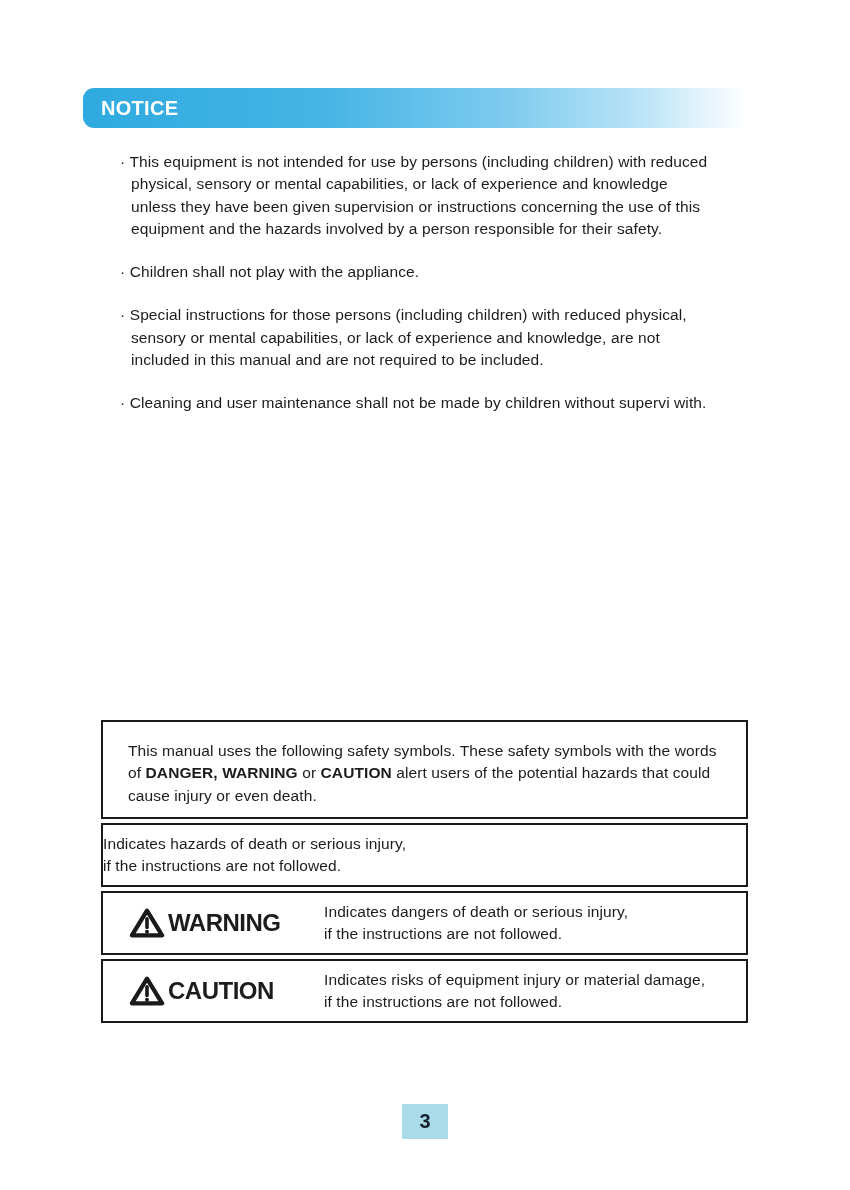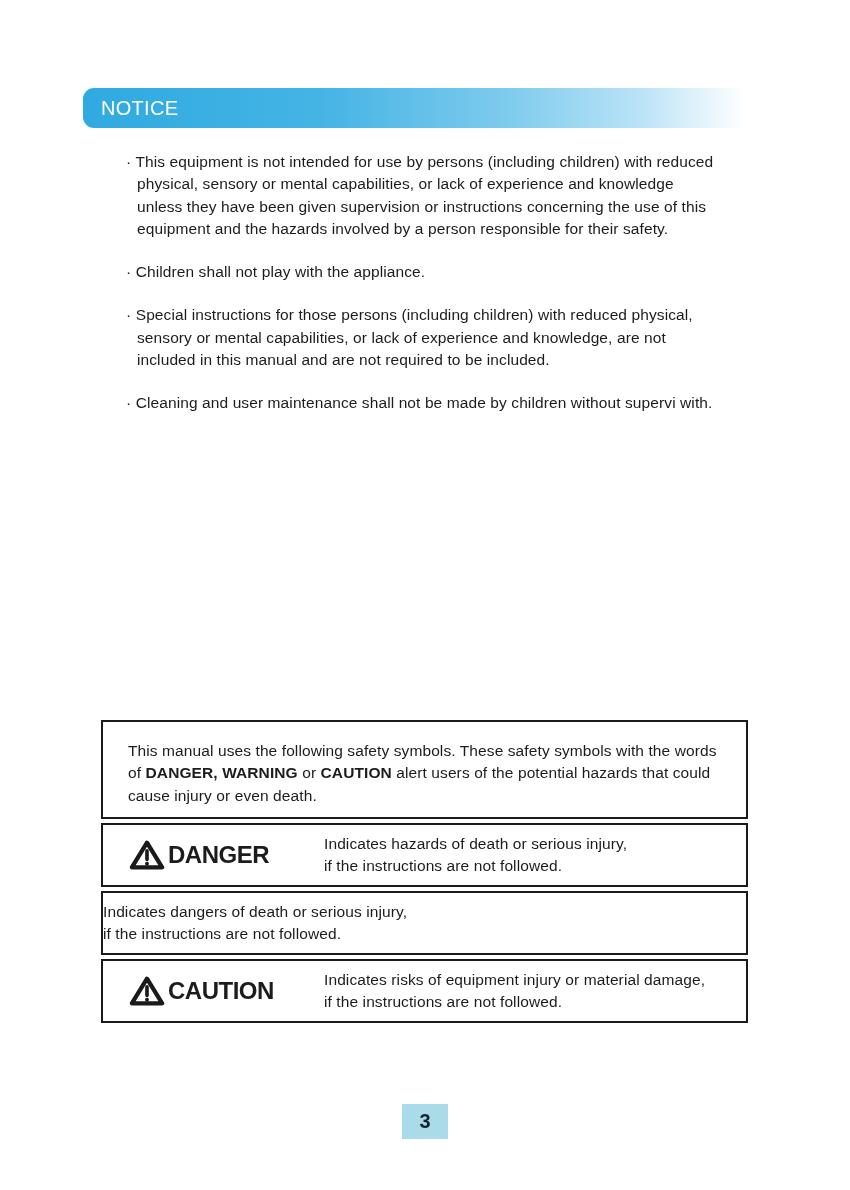--- a/index.html
+++ b/index.html
@@ -28,28 +28,28 @@
     background: linear-gradient(to right,
       #2FAAE0 0%, #45B4E5 35%, #7ECBEE 62%, #BCE4F7 82%, #ffffff 97%);
     display: flex;
     align-items: center;
     box-sizing: border-box;
     padding-left: 18px;
   }
   .notice-label {
     color: #ffffff;
     font-size: 20px;
-    font-weight: normal;
+    font-weight: bold;
     letter-spacing: 0.3px;
   }
 
   
   .bullet-list {
     position: absolute;
-    left: 126px;
+    left: 120px;
     top: 151px;
     width: 592px;
   }
   .bullet-item {
     font-size: 15.5px;
     line-height: 22.3px;
     padding-left: 11px;
     text-indent: -11px;
     margin-bottom: 21px;
     letter-spacing: 0.1px;
@@ -140,40 +140,40 @@
     <div class="bullet-item"><span class="bullet-marker">·</span> <span>This equipment is not intended for use by persons (including children) with reduced physical, sensory or mental capabilities, or lack of experience and knowledge unless they have been given supervision or instructions concerning the use of this equipment and the hazards involved by a person responsible for their safety.</span></div>
     <div class="bullet-item"><span class="bullet-marker">·</span> <span>Children shall not play with the appliance.</span></div>
     <div class="bullet-item"><span class="bullet-marker">·</span> <span>Special instructions for those persons (including children) with reduced physical, sensory or mental capabilities, or lack of experience and knowledge, are not included in this manual and are not required to be included.</span></div>
     <div class="bullet-item"><span class="bullet-marker">·</span> <span>Cleaning and user maintenance shall not be made by children without supervi with.</span></div>
   </div>
 
   <div class="safety-table">
 
     <div class="t-box t-intro">
       <span>This manual uses the following safety symbols. These safety symbols with the words of </span><b>DANGER, WARNING</b><span> or </span><b>CAUTION</b><span> alert users of the potential hazards that could cause injury or even death.</span>
+    </div>
+
+    <div class="t-box t-row">
+      <div class="t-desc">
+        <div>Indicates hazards of death or serious injury,</div>
+        <div>if the instructions are not followed.</div>
+      </div>
     </div>
 
     <div class="t-box t-row">
       <div class="t-label-cell">
         <span class="t-icon">
           <svg viewBox="0 0 44 38">
               <path d="M22 4 L40.5 34 L3.5 34 Z" fill="none" stroke="#1a1a1a" stroke-width="5.2" stroke-linejoin="round"></path>
               <line x1="22" y1="14" x2="22" y2="24.5" stroke="#1a1a1a" stroke-width="4.4" stroke-linecap="round"></line>
               <circle cx="22" cy="29.6" r="2.4" fill="#1a1a1a"></circle>
             </svg>
         </span>
-        <span class="t-label">DANGER</span>
-      </div>
-      <div class="t-desc">
-        <div>Indicates hazards of death or serious injury,</div>
-        <div>if the instructions are not followed.</div>
-      </div>
-    </div>
-
-    <div class="t-box t-row">
+        <span class="t-label">WARNING</span>
+      </div>
       <div class="t-desc">
         <div>Indicates dangers of death or serious injury,</div>
         <div>if the instructions are not followed.</div>
       </div>
     </div>
 
     <div class="t-box t-row">
       <div class="t-label-cell">
         <span class="t-icon">
           <svg viewBox="0 0 44 38">

